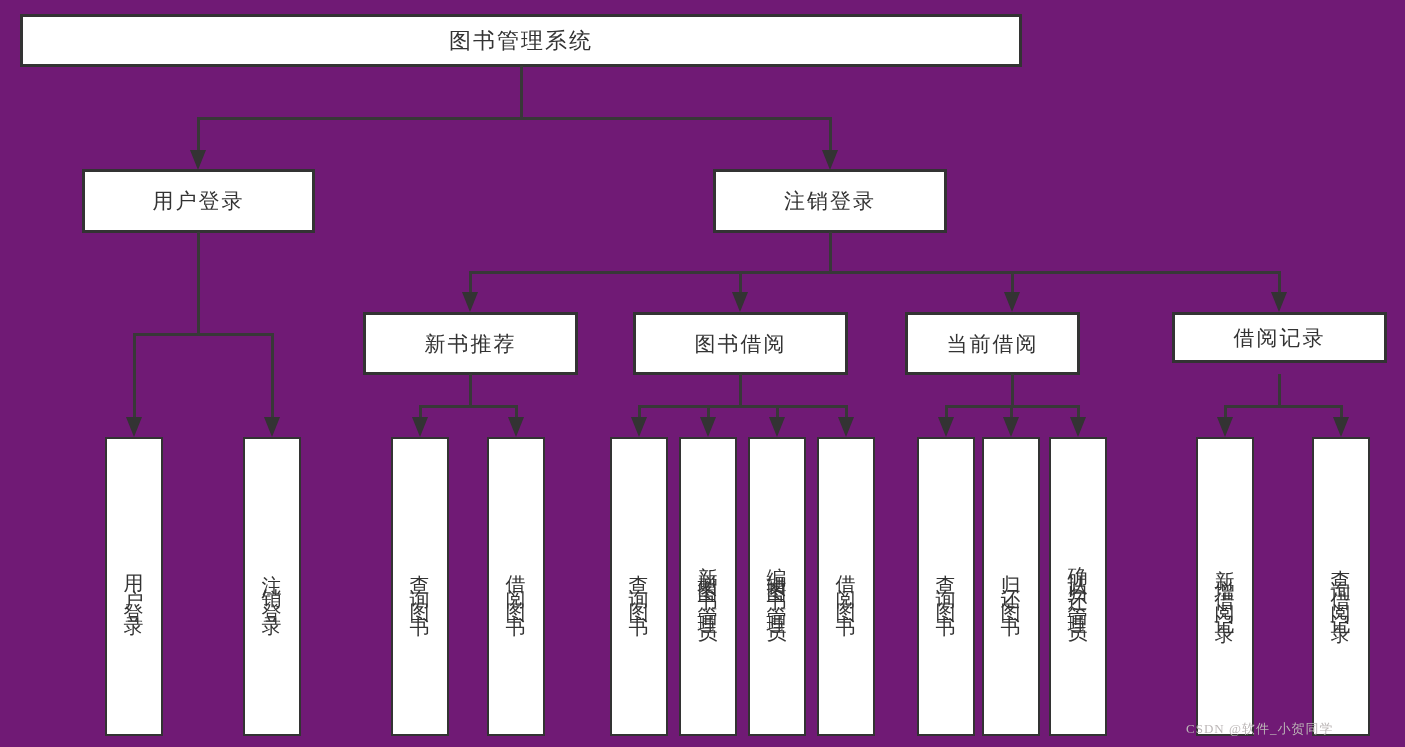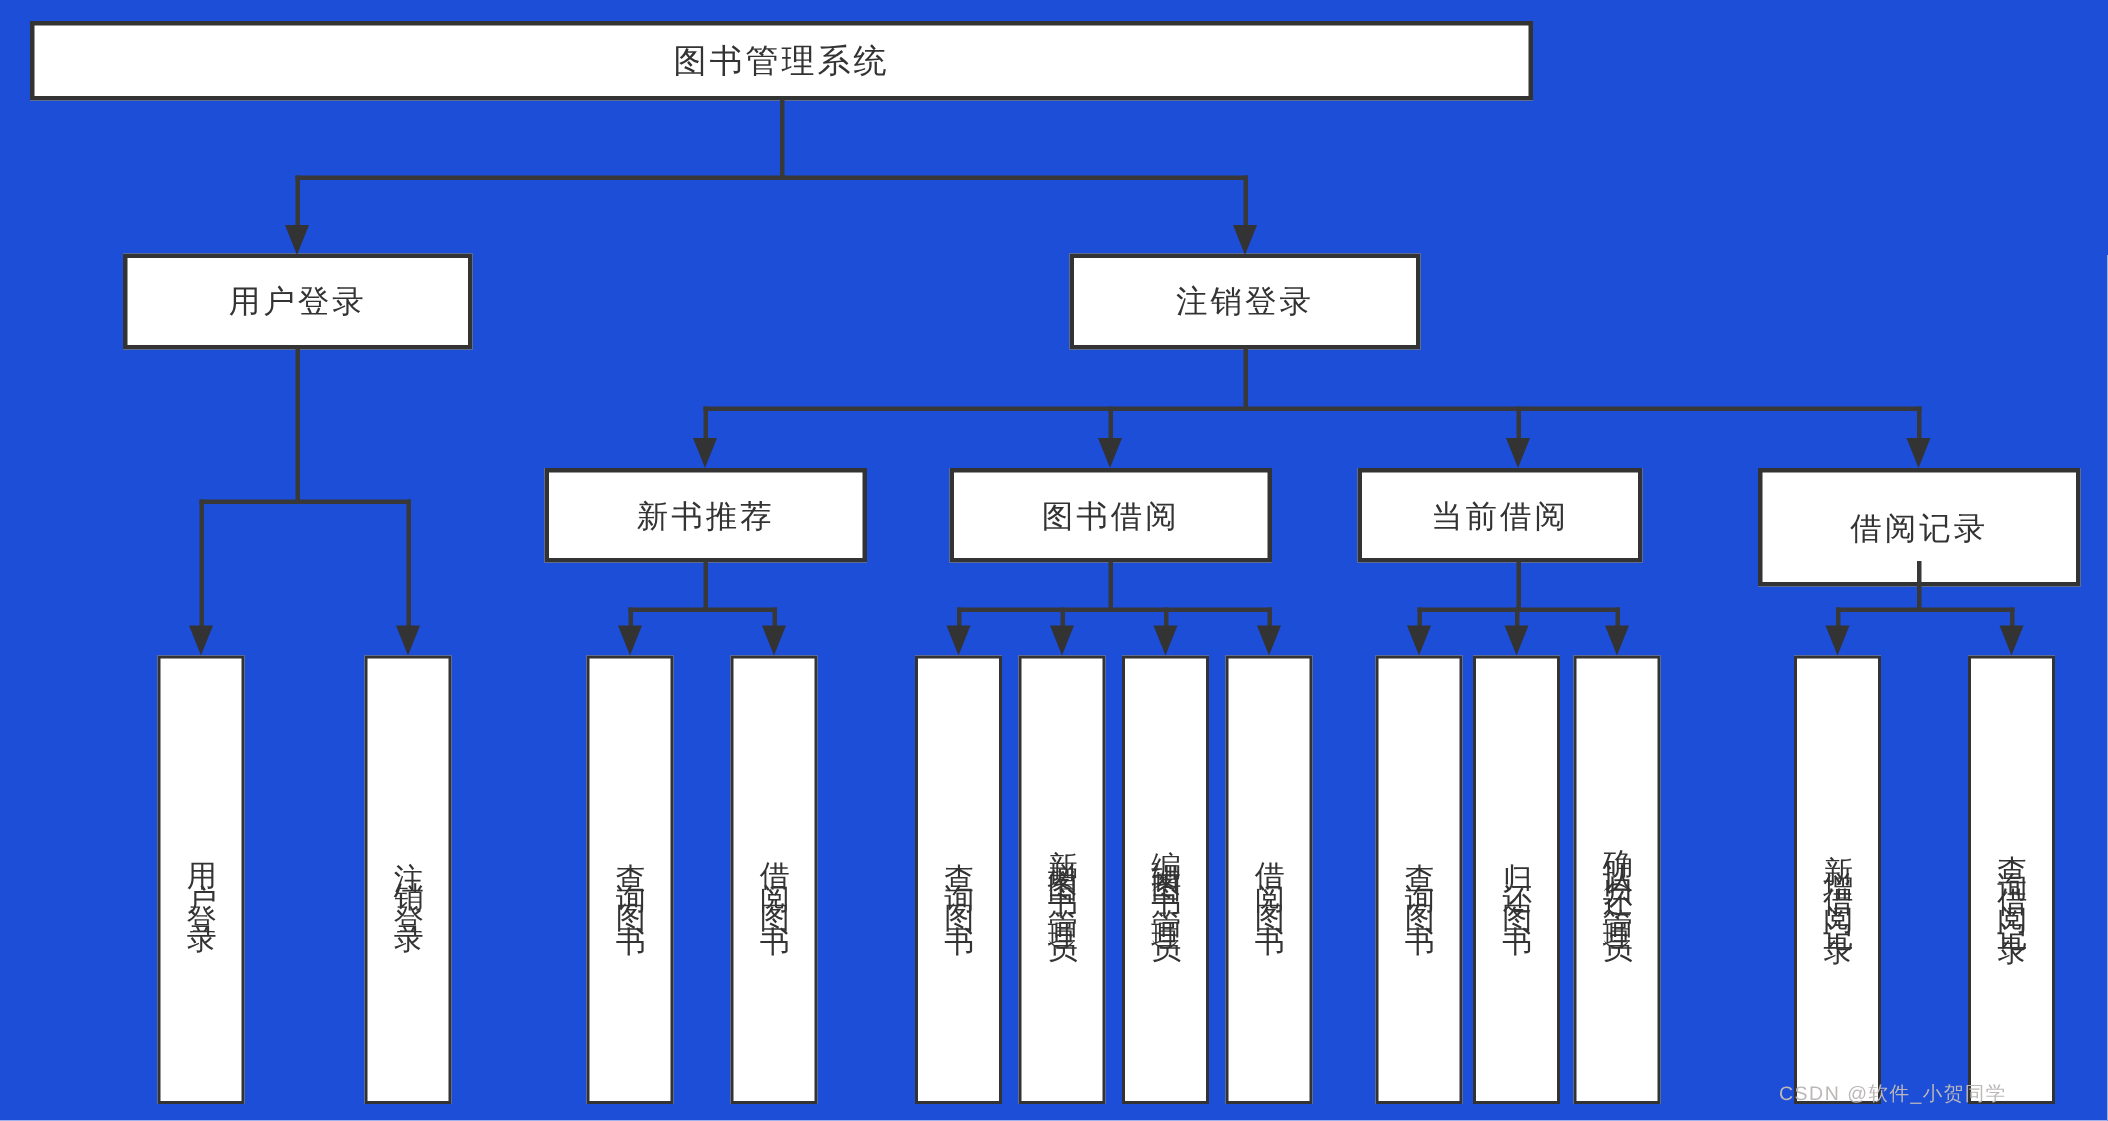--- a/index.html
+++ b/index.html
@@ -1,32 +1,32 @@
 <!DOCTYPE html>
 <html><head>
 <meta charset="utf-8">
 <style>
   html,body{margin:0;padding:0;background:#ffffff;}
   #stage{
-    position:relative;width:1405px;height:747px;background:#1d4ed8;overflow:hidden;
-    font-family:Liberation Sans, sans-serif;color:#333;
+    position:relative;width:1405px;height:747px;background:#701a75;overflow:hidden;
+    font-family:Liberation Serif, serif;color:#333;
   }
   
   .node{
     position:absolute;box-sizing:border-box;background:#fff;border:3px solid #333;
     display:flex;align-items:center;justify-content:center;
     font-size:21px;letter-spacing:2px;white-space:nowrap;
   }
   #root{left:20px;top:14px;width:1002px;height:53px;font-size:22px;}
   #ul{left:82px;top:169px;width:233px;height:64px;}
   #bm{left:713px;top:169px;width:234px;height:64px;}
   #nr{left:363px;top:312px;width:215px;height:63px;}
   #bb{left:633px;top:312px;width:215px;height:63px;}
-  #cb{left:905px;top:312px;width:190px;height:63px;}
-  #br{left:1172px;top:312px;width:215px;height:79px;}
+  #cb{left:905px;top:312px;width:175px;height:63px;}
+  #br{left:1172px;top:312px;width:215px;height:51px;}
   
   .leaf{
     position:absolute;box-sizing:border-box;background:#fff;border:2.5px solid #333;
     top:437px;width:58px;height:299px;
     display:flex;align-items:center;justify-content:center;
   }
   .vt{writing-mode:vertical-rl;text-orientation:mixed;font-size:20px;line-height:1;}
   .s4{letter-spacing:14px;}
   .s6{letter-spacing:11px;}
   .s9{letter-spacing:8px;}

